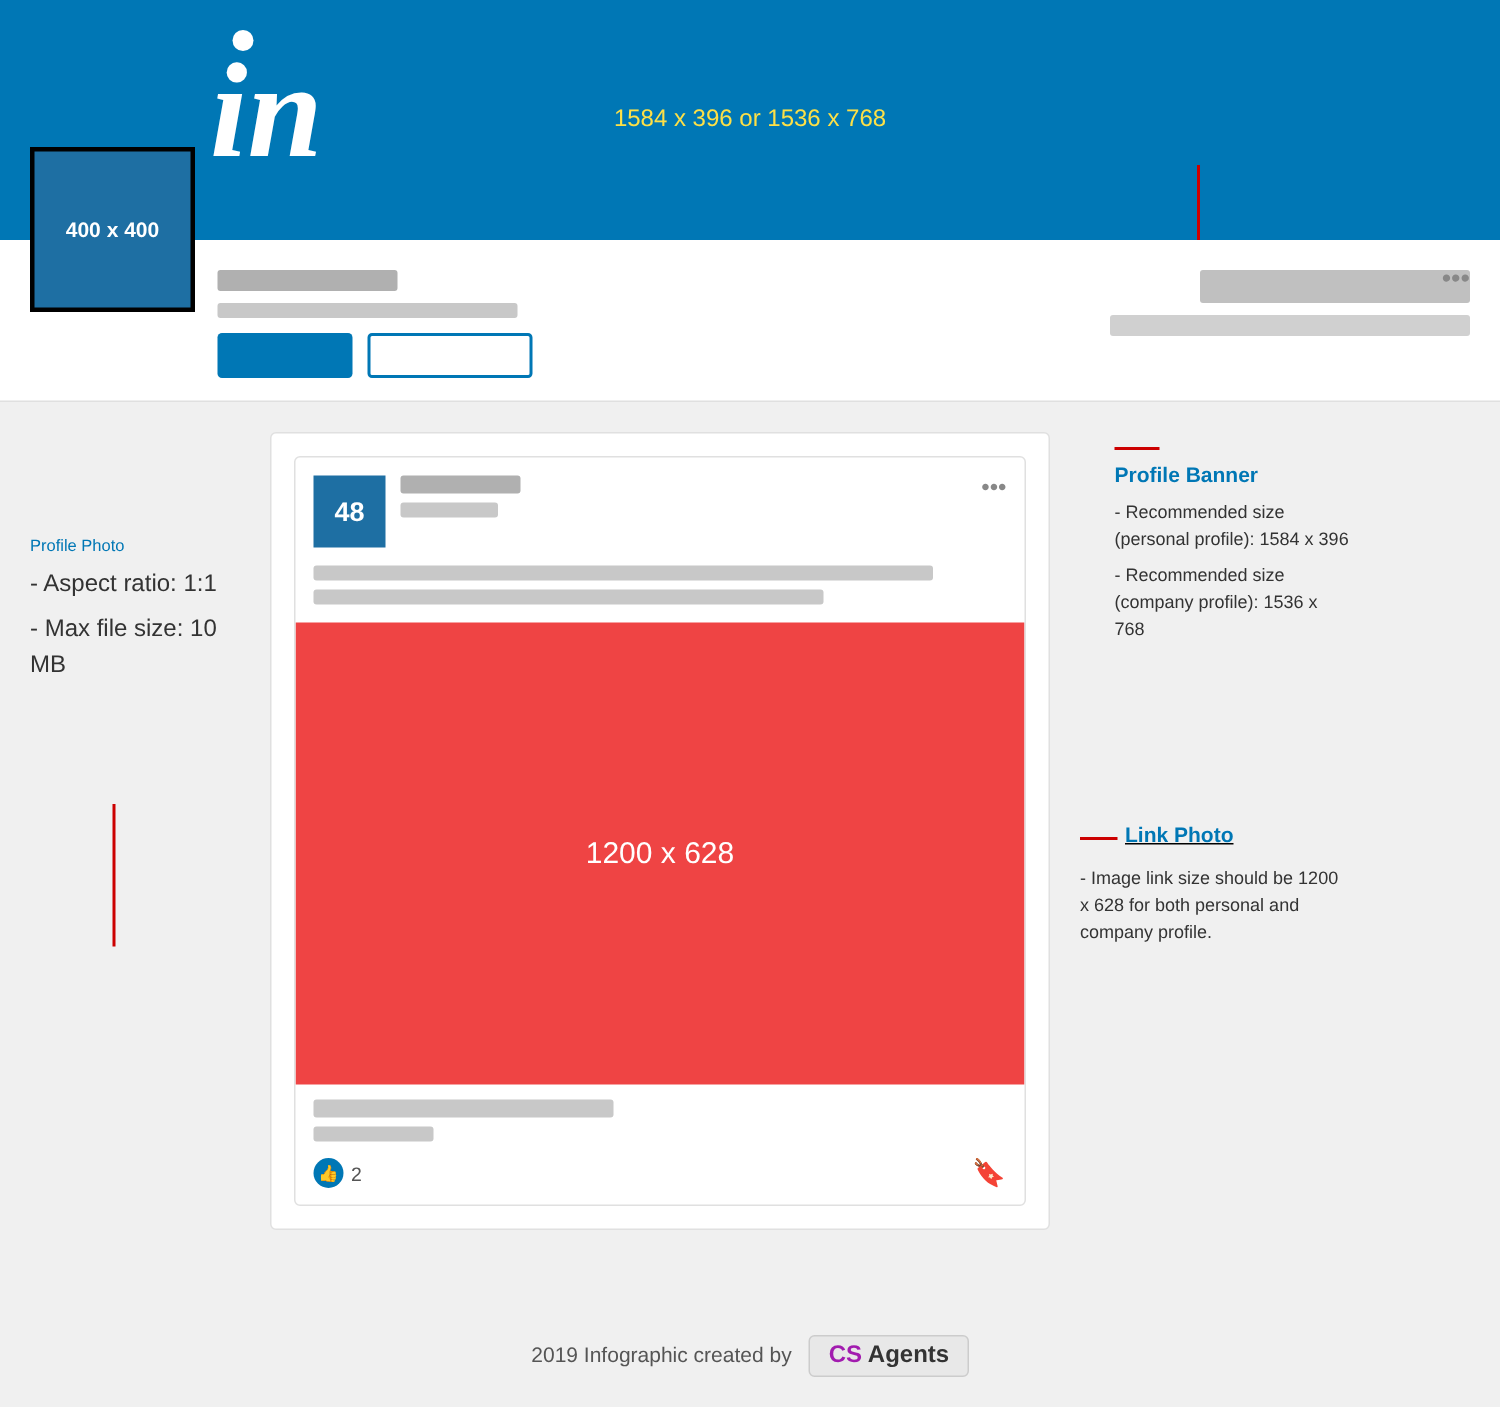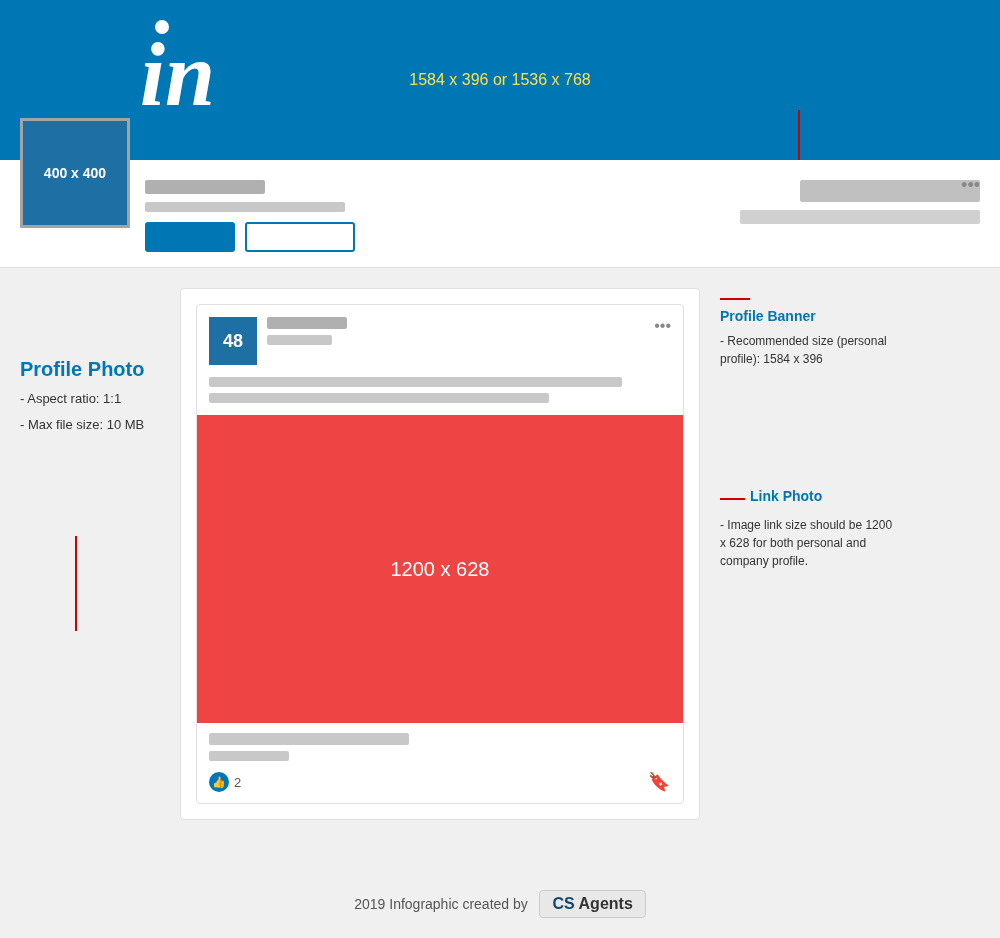--- a/index.html
+++ b/index.html
@@ -47,26 +47,26 @@
       font-size: 16px;
       position: absolute;
       right: 0;
       left: 0;
       text-align: center;
     }
 
     
     .profile-photo-box {
       position: absolute;
-      top: 118px;
+      top: 98px;
       left: 20px;
       width: 110px;
       height: 110px;
       background: #1e6fa3;
-      border: 3px solid #a3a3a3;
+      border: 3px solid #000000;
       display: flex;
       align-items: center;
       justify-content: center;
       color: white;
       font-size: 14px;
       font-weight: bold;
       z-index: 10;
     }
 
     
@@ -165,27 +165,27 @@
       position: absolute;
       left: 75px;
       top: 268px;
       width: 2px;
       height: 95px;
       background: #cc0000;
     }
 
     .annotation-title {
       color: #0077b5;
-      font-size: 20px;
-      font-weight: bold;
+      font-size: 11px;
+      font-weight: normal;
       margin-bottom: 8px;
     }
     .annotation-text {
       color: #333;
-      font-size: 13px;
+      font-size: 16px;
       line-height: 1.5;
       margin-bottom: 6px;
     }
 
     
     .updates-section {
       flex: 1;
       background: white;
       border-radius: 4px;
       border: 1px solid #e0e0e0;
@@ -369,21 +369,21 @@
       display: inline-block;
       background: #e8e8e8;
       border-radius: 4px;
       padding: 4px 12px;
       font-size: 16px;
       font-weight: bold;
       color: #333;
       border: 1px solid #ccc;
     }
     .cs-green {
-      color: #0c4a6e;
+      color: #a21caf;
       font-weight: bold;
     }
 
     
     .profile-banner-line {
       position: absolute;
       right: 200px;
       top: 110px;
       width: 2px;
       height: 155px;
@@ -464,28 +464,29 @@
             <div class="like-icon">👍</div>
             <span>2</span>
           </div>
           <div class="bookmark-icon">🔖</div>
         </div>
       </div>
     </div>
   </div>
 
   <div class="right-annotation">
-    <div style="margin-top: 0;">
+    <div style="margin-top: 0; margin-left: 23px;">
       <div class="red-arrow-line" style="width: 30px; height: 2px; background: #cc0000; margin-bottom: 8px;"></div>
       <div class="banner-annotation-title">Profile Banner</div>
       <div class="banner-annotation-text">- Recommended size (personal profile): 1584 x 396</div>
+      <div class="banner-annotation-text">- Recommended size (company profile): 1536 x 768</div>
     </div>
 
     <div class="link-photo-annotation">
-      <div style="display: flex; align-items: center; gap: 5px; margin-bottom: 6px;">
+      <div style="display: flex; align-items: center; gap: 5px; margin-bottom: 6px; text-decoration: underline;">
         <div style="width: 25px; height: 2px; background: #cc0000;"></div>
         <div class="link-photo-ann-title">Link Photo</div>
       </div>
       <div class="banner-annotation-text">- Image link size should be 1200 x 628 for both personal and company profile.</div>
     </div>
   </div>
 
 </div>
 
 <div class="footer">

